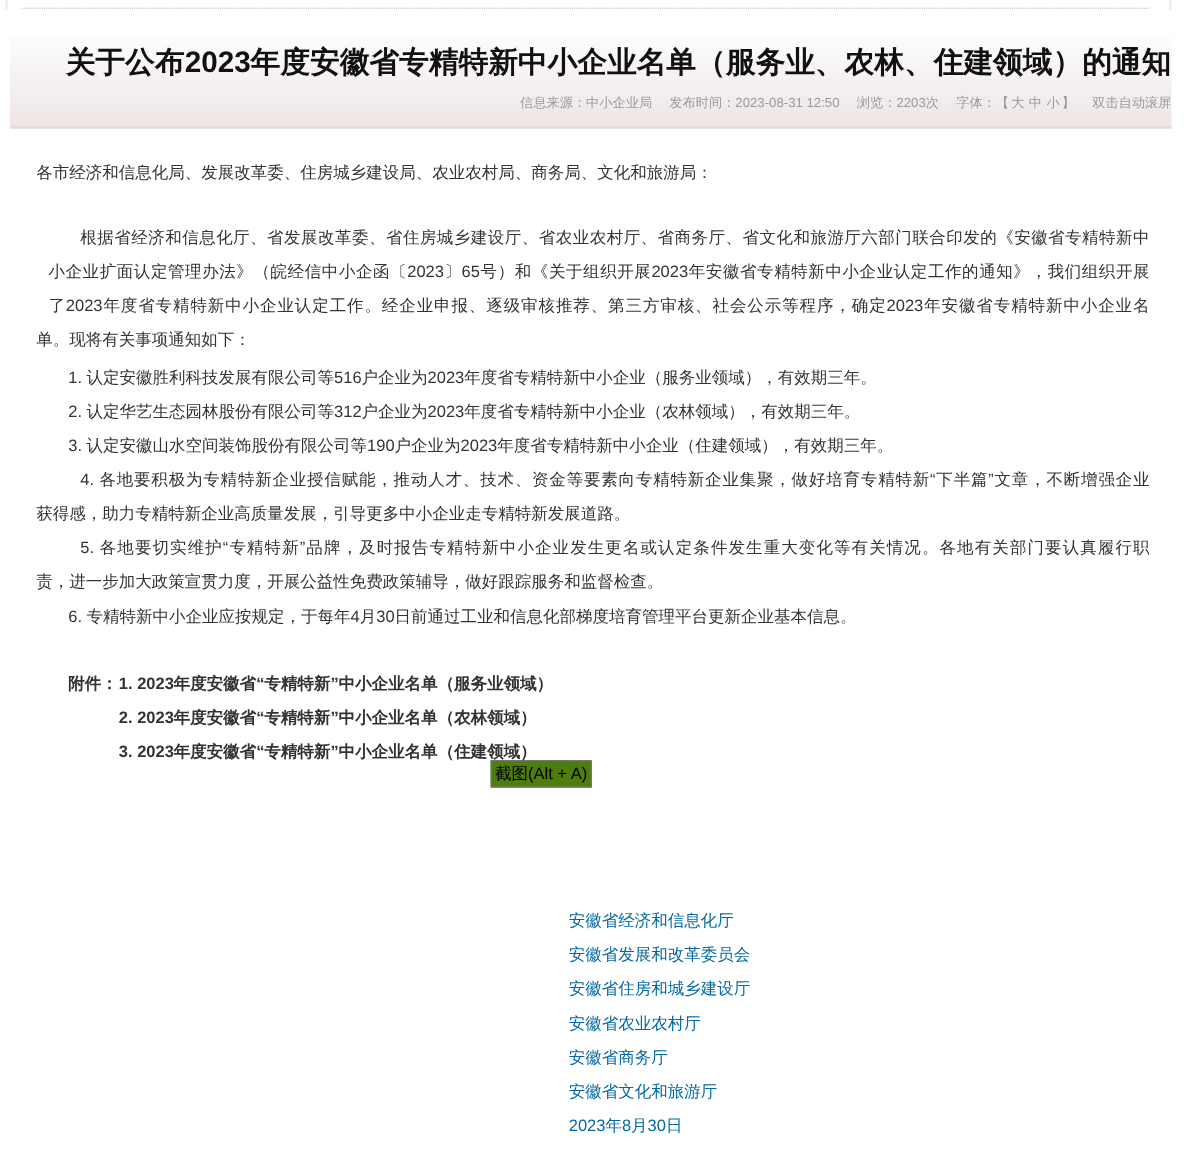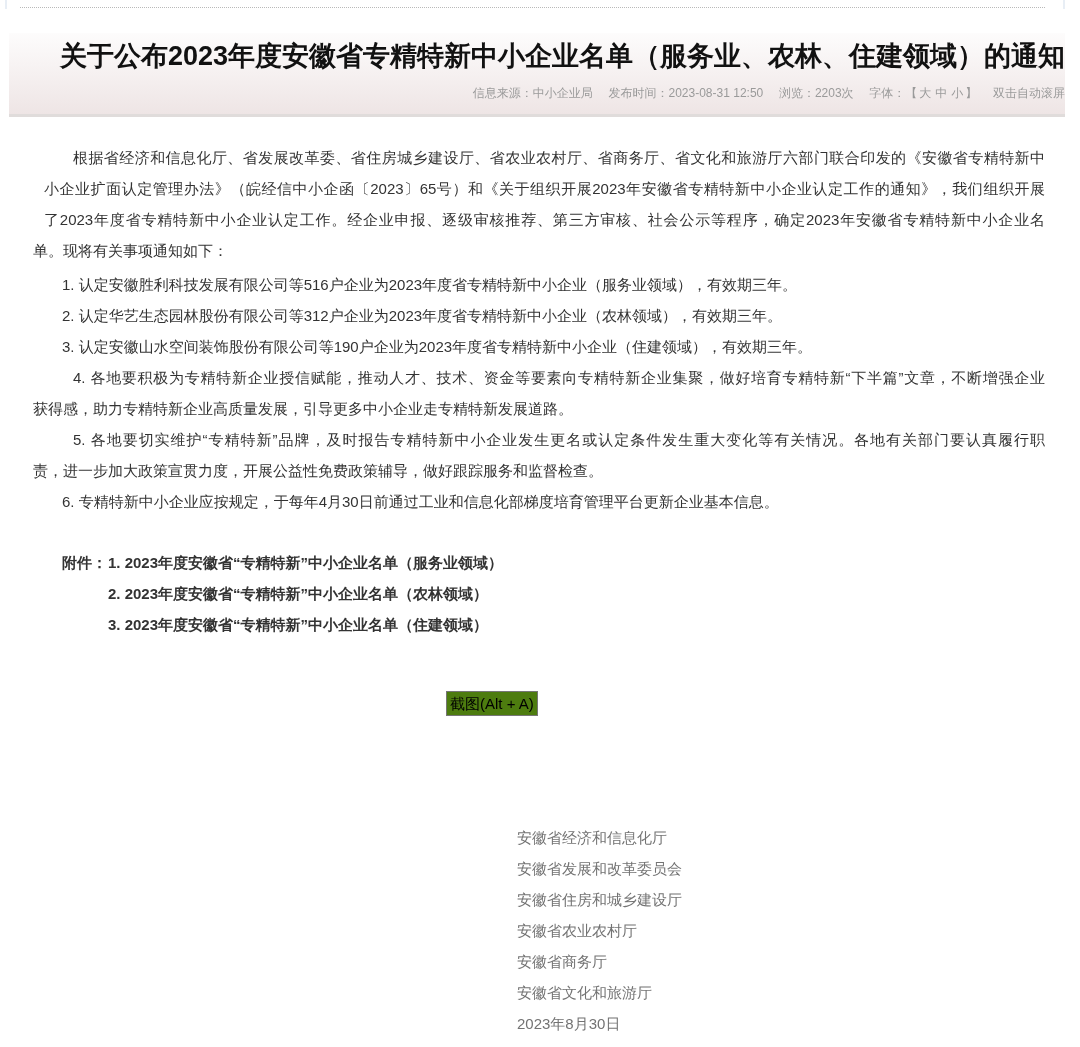--- a/index.html
+++ b/index.html
@@ -44,21 +44,21 @@
     .just { text-align: justify; text-align-last: justify; margin-left: 11px; }
     .indent { padding-left: 29px; }
     .salutation { margin-bottom: 28px; }
     .items { margin-top: 3px; }
     .attachments { margin-top: 30px; padding-left: 29px; position: relative; }
     .att-row { display: flex; height: 31px; font-weight: bold; }
     .att-label { width: 46px; flex: none; }
     .att-link { color: #333333; text-decoration: none; cursor: pointer; text-align: center; }
     .signature {
       position: absolute; left: 517px; top: 822px;
-      font-size: 15px; line-height: 31px; color: #737373;
+      font-size: 15px; line-height: 31px; color: #0369a1;
     }
     .tooltip {
       position: absolute; left: 446px; top: 691px;
       padding: 1px 3px; height: 21px; line-height: 21px;
       background: #4d7c0f; border: 1px solid #767676;
       font-size: 15px; color: #000000; white-space: nowrap;
     }
   </style>
 </head>
 <body>
@@ -75,20 +75,21 @@
     <span class="gap"></span>
     <span>浏览：</span><span>2203次</span>
     <span class="gap"></span>
     <span>字体：</span><span>【</span><span class="fs">大</span><span class="fs">中</span><span class="fs">小</span><span>】</span>
     <span class="gap"></span>
     <span>双击自动滚屏</span>
   </div>
 </div>
 
 <div class="content">
+  <div class="line salutation">各市经济和信息化局、发展改革委、住房城乡建设局、农业农村局、商务局、文化和旅游局：</div>
 
   <div>
     <span class="line just indent">根据省经济和信息化厅、省发展改革委、省住房城乡建设厅、省农业农村厅、省商务厅、省文化和旅游厅六部门联合印发的《安徽省专精特新中</span>
     <span class="line just">小企业扩面认定管理办法》（皖经信中小企函〔2023〕65号）和《关于组织开展2023年安徽省专精特新中小企业认定工作的通知》，我们组织开展</span>
     <span class="line just">了2023年度省专精特新中小企业认定工作。经企业申报、逐级审核推荐、第三方审核、社会公示等程序，确定2023年安徽省专精特新中小企业名</span>
     <span class="line">单。现将有关事项通知如下：</span>
   </div>
 
   <div class="items">
     <div>

